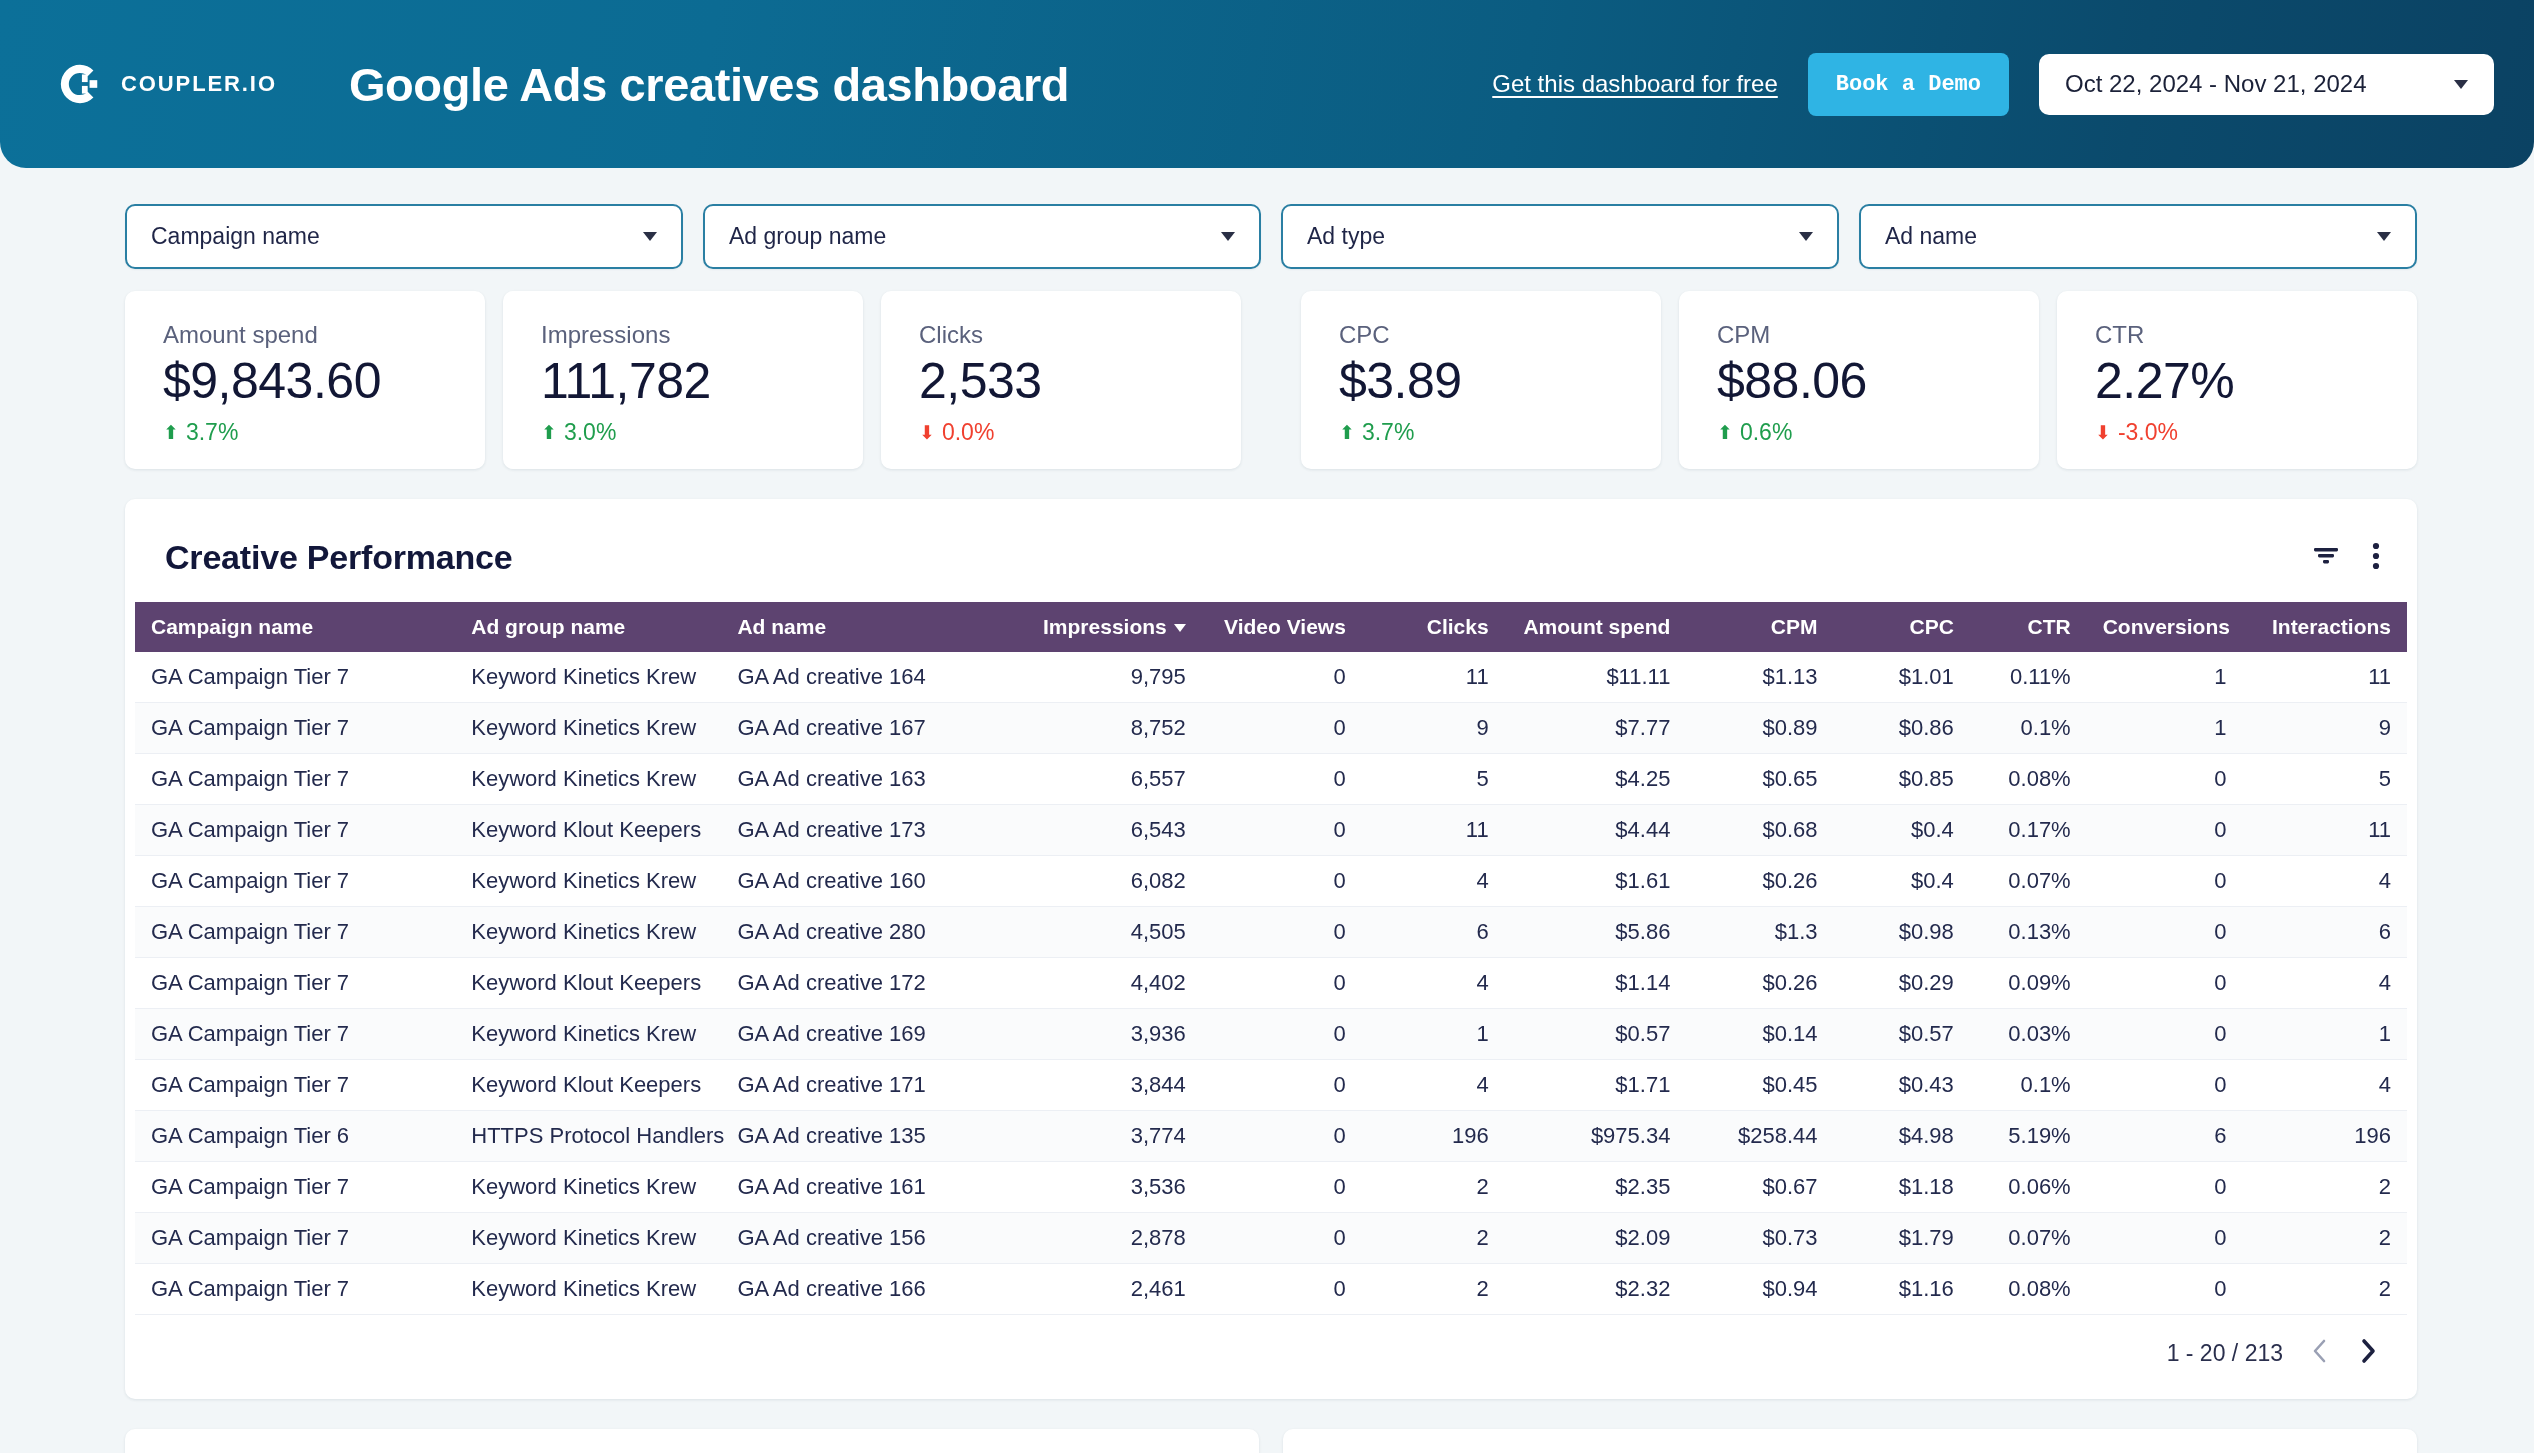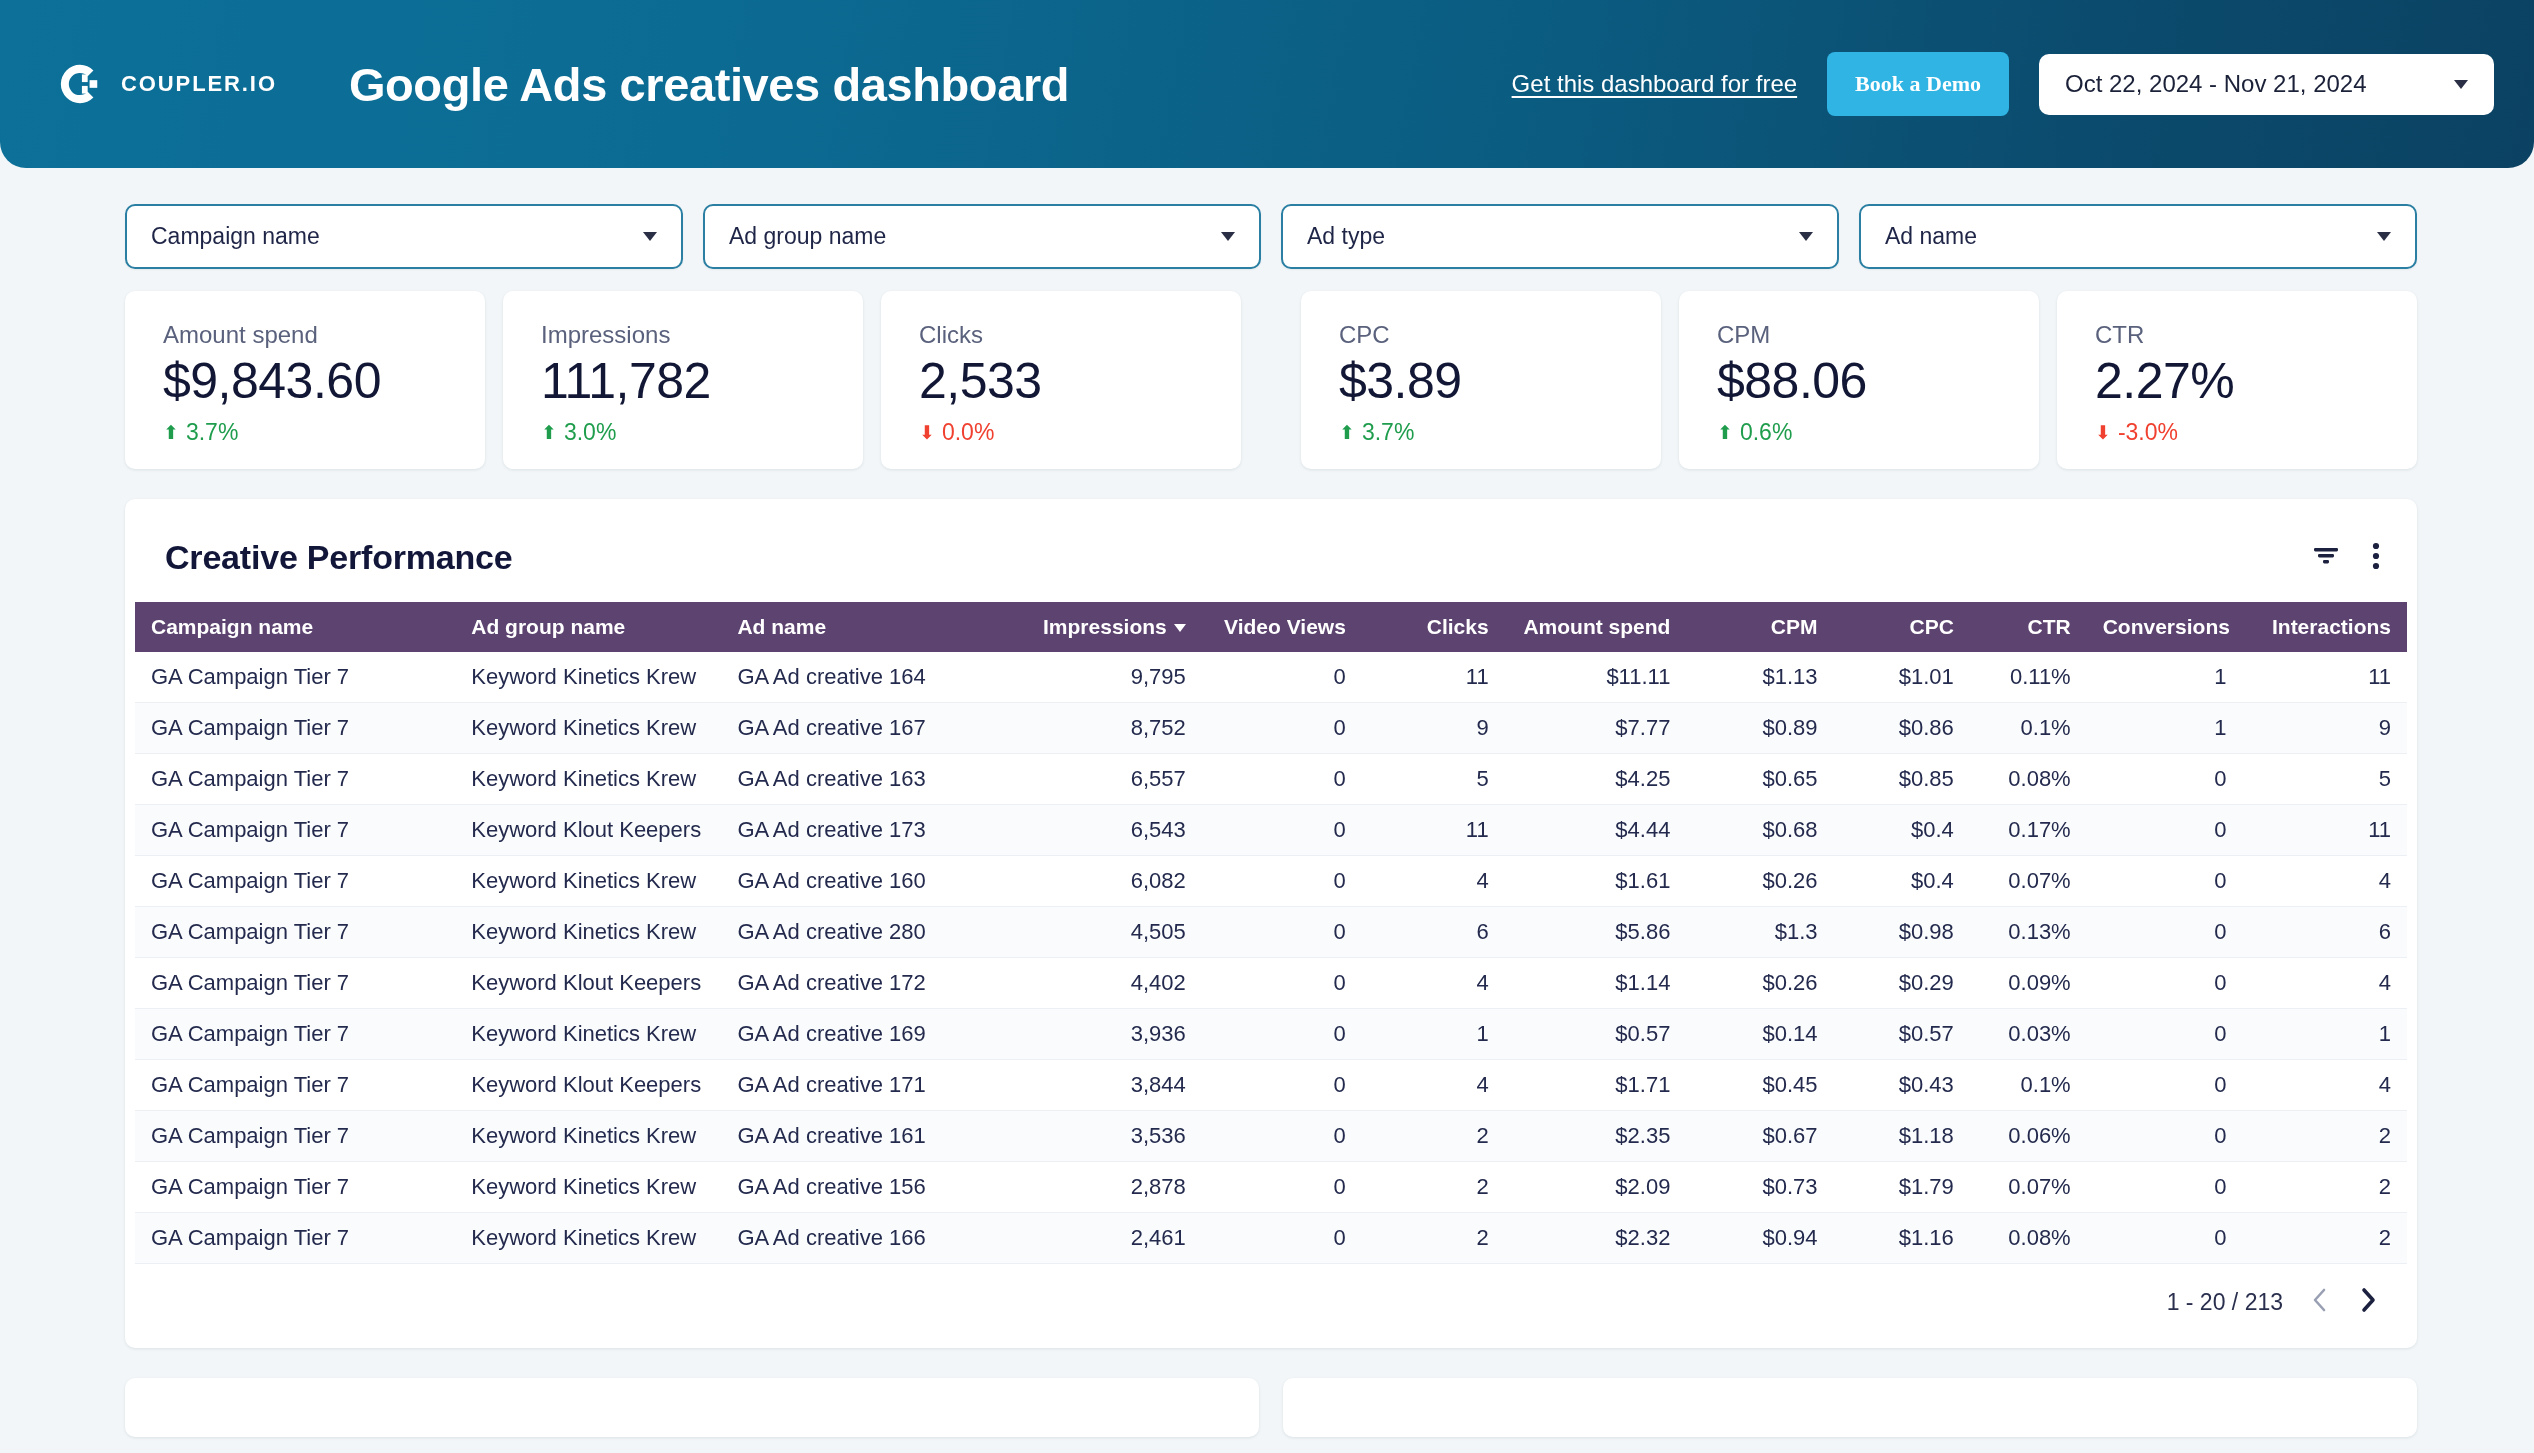--- a/index.html
+++ b/index.html
@@ -49,21 +49,21 @@
   .demo-btn {
     background: #2fb4e4;
     color: #ffffff;
     font-size: 22px;
     font-weight: 700;
     border: none;
     border-radius: 8px;
     padding: 19px 28px;
     cursor: pointer;
     white-space: nowrap;
-    font-family: Liberation Serif, serif;
+    font-family: Liberation Mono, monospace;
   }
   .date-picker {
     background: #ffffff;
     border-radius: 10px;
     height: 61px;
     min-width: 455px;
     display: flex;
     align-items: center;
     padding: 0 26px;
     cursor: pointer;
@@ -502,20 +502,34 @@
           <td>0</td>
           <td>4</td>
           <td>$1.71</td>
           <td>$0.45</td>
           <td>$0.43</td>
           <td>0.1%</td>
           <td>0</td>
           <td>4</td>
         </tr>
         <tr>
+          <td class="tl">GA Campaign Tier 6</td>
+          <td class="tl">HTTPS Protocol Handlers</td>
+          <td class="tl">GA Ad creative 135</td>
+          <td>3,774</td>
+          <td>0</td>
+          <td>196</td>
+          <td>$975.34</td>
+          <td>$258.44</td>
+          <td>$4.98</td>
+          <td>5.19%</td>
+          <td>6</td>
+          <td>196</td>
+        </tr>
+        <tr>
           <td class="tl">GA Campaign Tier 7</td>
           <td class="tl">Keyword Kinetics Krew</td>
           <td class="tl">GA Ad creative 161</td>
           <td>3,536</td>
           <td>0</td>
           <td>2</td>
           <td>$2.35</td>
           <td>$0.67</td>
           <td>$1.18</td>
           <td>0.06%</td>

